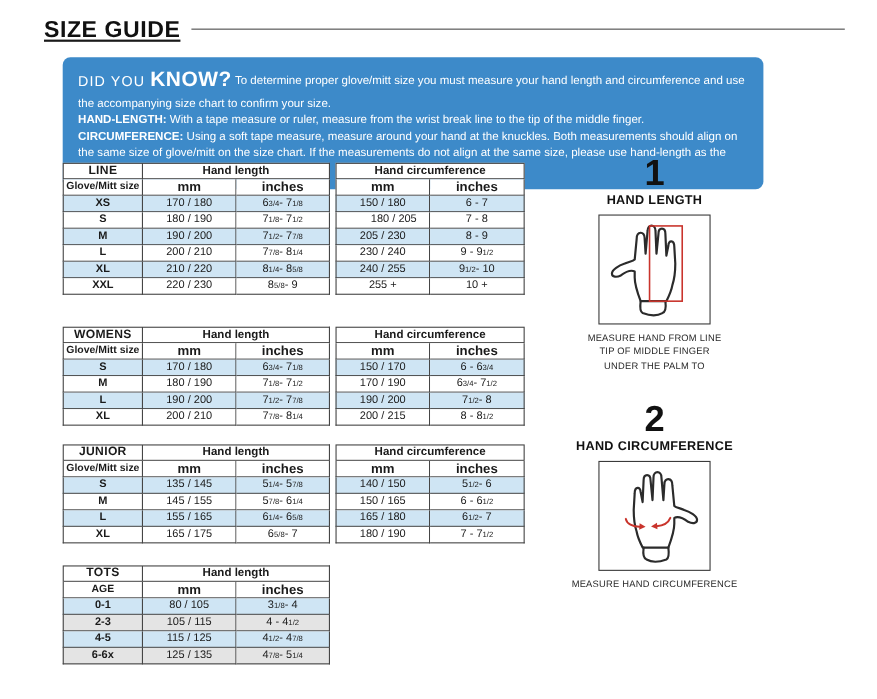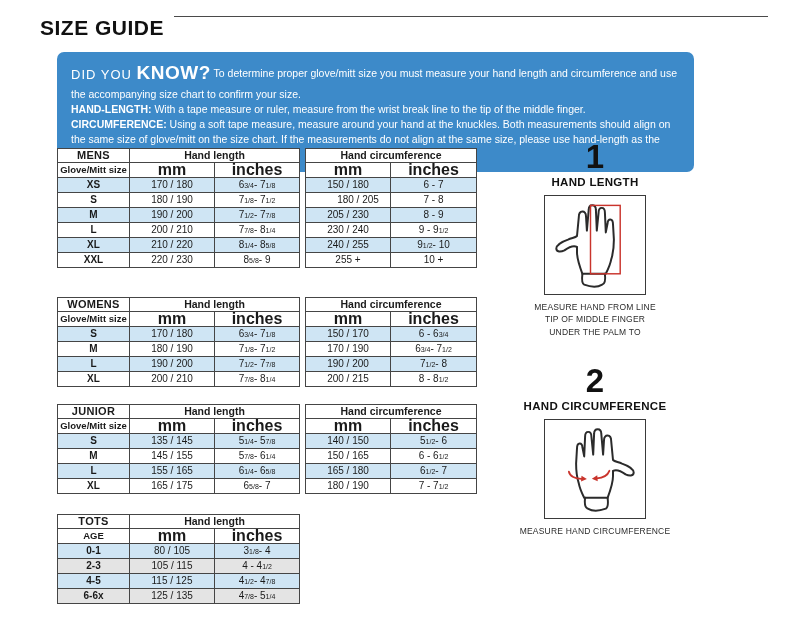--- a/index.html
+++ b/index.html
@@ -1,21 +1,21 @@
 <!DOCTYPE html>
 <html><head>
 <meta charset="utf-8">
 <style>
   html,body{margin:0;padding:0;}
   body{
     width:797px;height:635px;position:relative;overflow:hidden;
     background:#ffffff;font-family:"Liberation Sans",sans-serif;color:#1a1a1a;
   }
   
-  .hdr{position:absolute;left:40px;top:16px;width:728px;display:flex;align-items:flex-start;}
+  .hdr{position:absolute;left:40px;top:16px;width:728px;display:flex;align-items:center;text-decoration:underline;}
   .hdr h1{margin:0;font-size:21px;font-weight:800;letter-spacing:.5px;color:#111;}
   .hdr .rule{flex:1;border-top:1.5px solid #4a4a4a;margin-left:10px;margin-bottom:4px;}
   
   .info{
     position:absolute;left:57px;top:52px;width:637px;box-sizing:border-box;
     border-radius:7px;padding:7px 14px 9px 14px;color:#fff;
   }
   .info .l1{font-size:10.5px;line-height:1.45;}
   .kh-light{font-size:13px;font-weight:300;letter-spacing:1px;vertical-align:-2px;}
   .kh-bold{font-size:19px;font-weight:800;letter-spacing:.5px;vertical-align:-2px;}
@@ -31,21 +31,21 @@
     border-right:1px solid #454545;border-bottom:1px solid #454545;
     background:#fff;font-size:10px;line-height:1;white-space:nowrap;overflow:hidden;
   }
   .tbl .c.bl{border-left:1px solid #454545;}
   .tbl .c.bt{border-top:1px solid #454545;}
   .tbl .c.sp2{grid-column:span 2;}
   .tbl .gap{background:transparent;border:none;}
   .tbl .name{font-weight:800;font-size:11px;letter-spacing:.3px;}
   .tbl .ghead{font-weight:800;font-size:10.5px;}
   .tbl .shead{font-weight:700;font-size:9.5px;}
-  .tbl .uhead{font-weight:700;font-size:16px;}
+  .tbl .uhead{font-weight:700;font-size:12px;}
   .tbl .sz{font-weight:700;}
   .fr{font-size:7px;}
   
   .steps{position:absolute;left:503px;top:140px;width:184px;text-align:center;}
   .step .num{font-size:33px;font-weight:800;line-height:1;color:#111;}
   .step .ttl{font-size:11.5px;font-weight:800;letter-spacing:.3px;margin-top:3px;color:#111;}
   .step .box{
     width:100px;height:98px;margin:7px auto 6px auto;
     border:1.5px solid #3a3a3a;background:#fff;display:flex;align-items:center;justify-content:center;
   }
@@ -71,21 +71,21 @@
   </div>
   <div class="ln">
     <b>CIRCUMFERENCE:</b>
     <span>Using a soft tape measure, measure around your hand at the knuckles. Both measurements should align on the same size of glove/mitt on the size chart. If the measurements do not align at the same size, please use hand-length as the determining measurement.</span>
   </div>
 </div>
 
 <div class="tables">
   <div style="margin-bottom:29px;">
       <div class="tbl c2">
-        <div class="c bl bt name">MENS</div>
+        <div class="c bl bt name">LINE</div>
         <div class="c bt sp2 ghead">Hand length</div>
         <div class="c gap"></div>
         <div class="c bl bt sp2 ghead">Hand circumference</div>
         <div class="c bl shead">Glove/Mitt size</div>
         <div class="c uhead">mm</div>
         <div class="c uhead">inches</div>
         <div class="c gap"></div>
         <div class="c bl uhead">mm</div>
         <div class="c uhead">inches</div>
         <div class="c bl sz" style="background: rgb(207, 229, 244);">XS</div>

